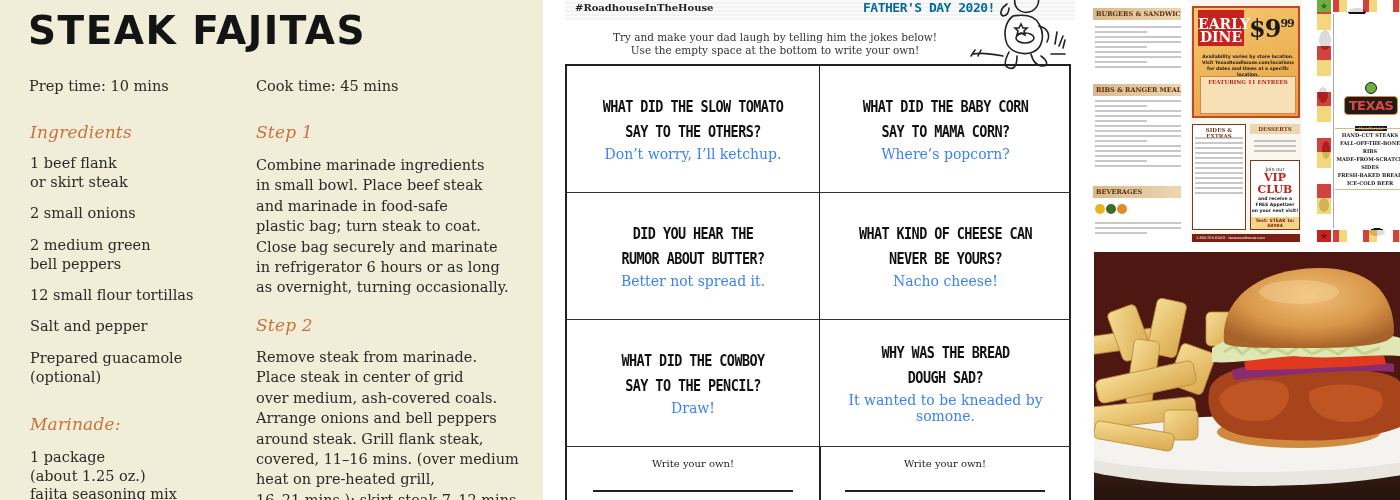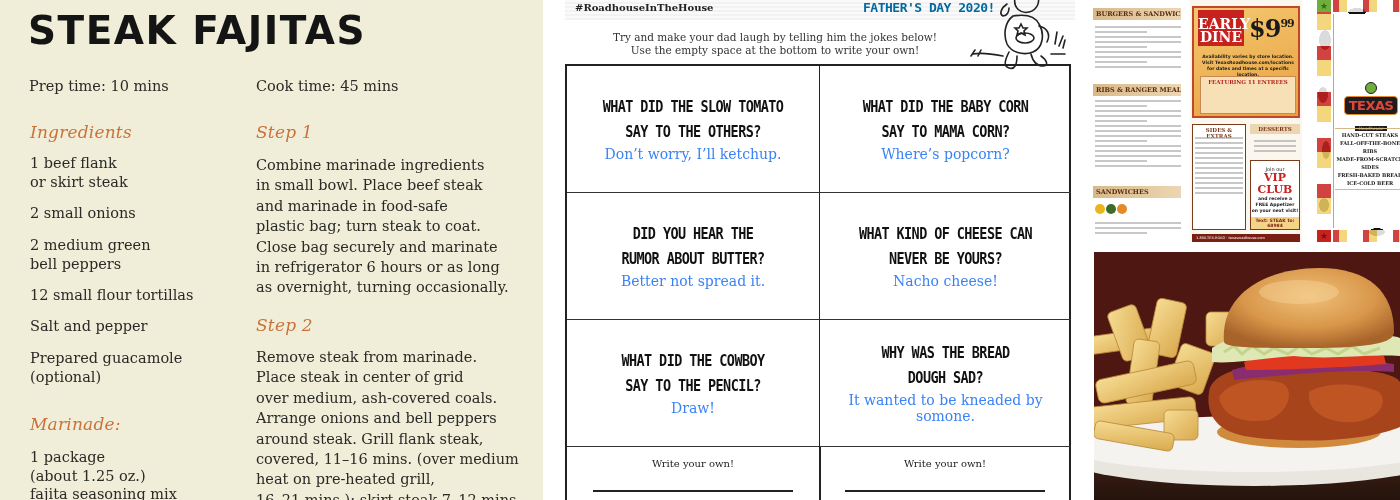--- a/index.html
+++ b/index.html
@@ -292,21 +292,21 @@
         <span></span>
         <span></span>
         <span></span>
         <span class="s"></span>
         <span></span>
         <span></span>
         <span></span>
         <span class="s"></span>
         <span></span>
     </div>
-    <div class="sec-banner" style="top:186px;">SANDWICHES</div>
+    <div class="sec-banner" style="top:186px;">BEVERAGES</div>
     <div style="position:absolute; left:2px; top:204px; width:10px; height:10px; border-radius:50%; background:#e9b51f;"></div>
     <div style="position:absolute; left:13px; top:204px; width:10px; height:10px; border-radius:50%; background:#3c6b2a;"></div>
     <div style="position:absolute; left:24px; top:204px; width:10px; height:10px; border-radius:50%; background:#e28b27;"></div>
     <div class="tiny-lines" style="top:222px;">
       <span></span>
         <span></span>
         <span class="s"></span>
     </div>
   </div>
 

